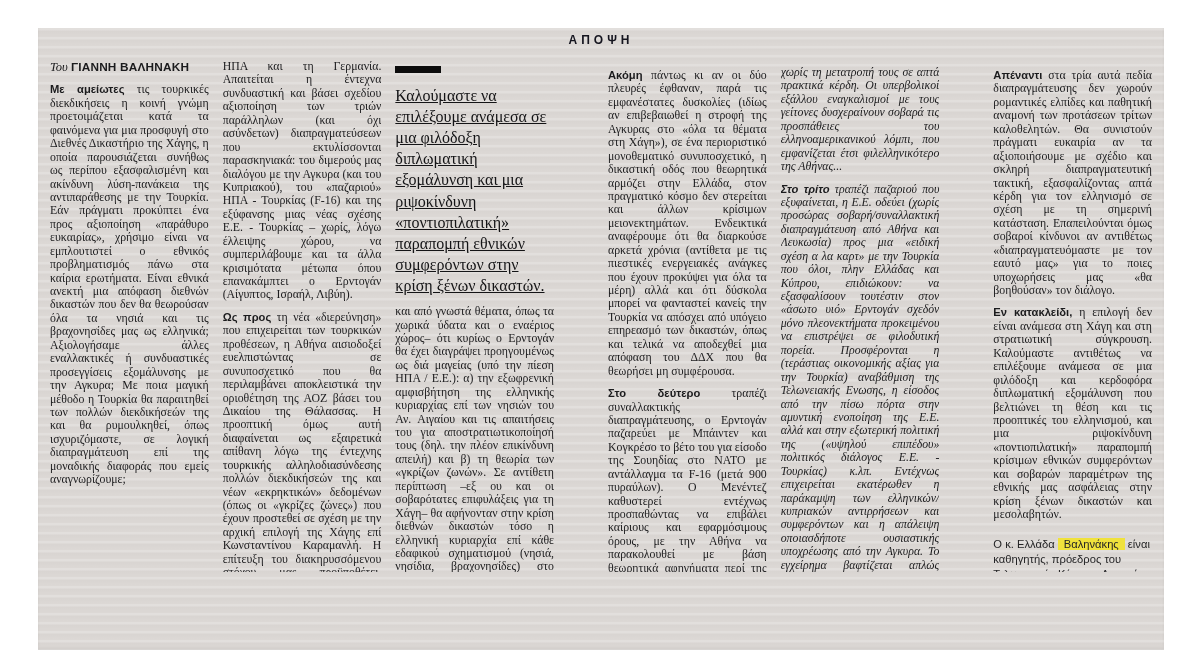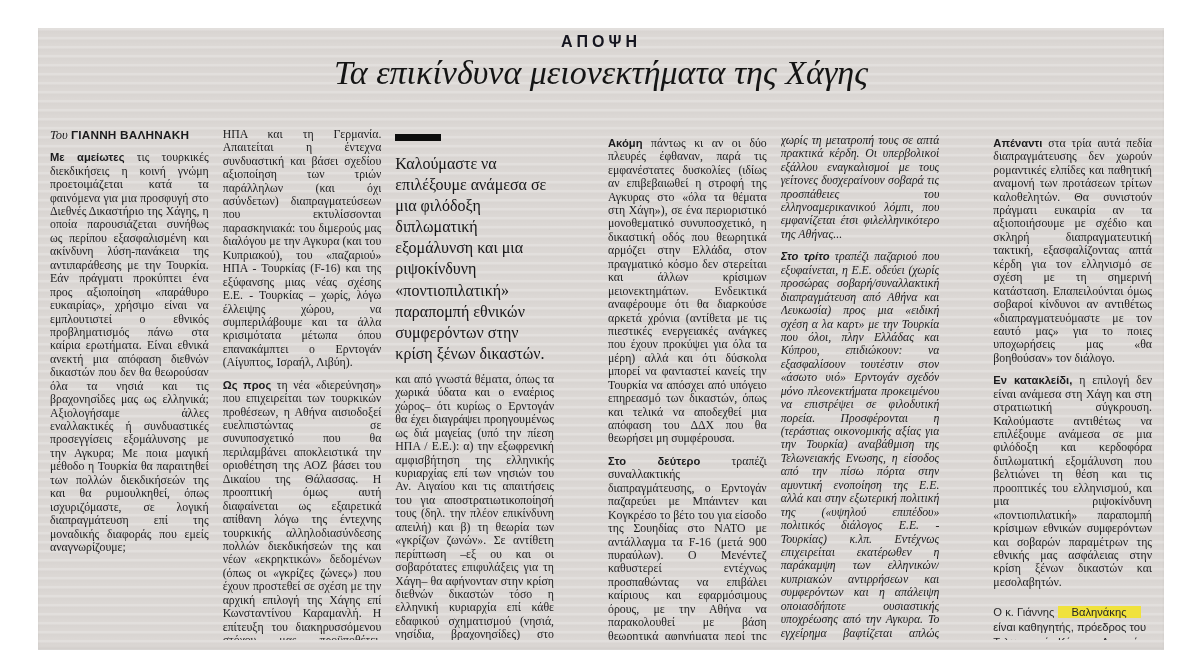--- a/index.html
+++ b/index.html
@@ -14,21 +14,21 @@
     background-image:repeating-linear-gradient(
       180deg,
       rgba(255,255,255,0.18) 0px, rgba(255,255,255,0.18) 2px,
       rgba(0,0,0,0.015) 3px, rgba(0,0,0,0.0) 9px);
     overflow:hidden;
     box-shadow:inset 0 -2px 3px rgba(0,0,0,0.06);
   }
   .kicker{
     text-align:center;margin-top:5px;
     font-family:"Liberation Sans",sans-serif;
-    font-weight:bold;font-size:16px;letter-spacing:4px;color:#15151f;
+    font-weight:bold;font-size:12px;letter-spacing:4px;color:#15151f;
   }
   .headline{
     text-align:center;margin-top:3px;
     font-family:"Liberation Serif",serif;font-style:italic;font-weight:500;
     font-size:34px;line-height:1.12;color:#141414;
   }
   .cols{
     display:flex;gap:14px;padding:13px 12px 0 12px;height:512px;overflow:hidden;
   }
   .col{flex:1 1 0;overflow:hidden;min-width:0;}
@@ -46,37 +46,36 @@
   .byline .prefix{font-style:italic;}
   .byline .author{
     font-family:"Liberation Sans",sans-serif;font-weight:bold;font-size:11.8px;
     font-style:normal;letter-spacing:0.2px;
   }
   .offset-sm{padding-top:6px;font-style:italic;}
   .offset-md{padding-top:9px;margin-left:40px;}
   .pq-rule{width:46px;height:7px;background:#0c0c0c;margin:6px 0 12px 0;}
   .pullquote{
     font-family:"Liberation Serif",serif;font-size:16px;line-height:1.32;
-    color:#141416;text-align:left;margin:0 0 13px 0;
+    color:#141416;text-align:left;margin:0 0 13px 0;text-decoration:underline;
   }
   .bio{
     margin-top:16px;
     font-family:"Liberation Sans",sans-serif;font-size:11.2px;line-height:1.32;
     color:#242426;text-align:left;
   }
-  .bio .hl{background:#f0e23c;padding:0 14px;}
+  .bio .hl{background:#f0e23c;padding:0 6px;}
 </style>
 </head>
 <body>
 
 <div class="sheet">
 
   <div class="kicker">ΑΠΟΨΗ</div>
 
-  <h1 class="headline">Τα επικίνδυνα μειονεκτήματα της Χάγης</h1>
 
   <div class="cols">
 
     <div class="col body-text">
       <p class="byline"><span class="prefix">Του </span><span class="author">ΓΙΑΝΝΗ ΒΑΛΗΝΑΚΗ</span></p>
       <p><span class="lead">Με αμείωτες</span><span> τις τουρκικές διεκδικήσεις η κοινή γνώμη προετοιμάζεται κατά τα φαινόμενα για μια προσφυγή στο Διεθνές Δικαστήριο της Χάγης, η οποία παρουσιάζεται συνήθως ως περίπου εξασφαλισμένη και ακίνδυνη λύση-πανάκεια της αντιπαράθεσης με την Τουρκία. Εάν πράγματι προκύπτει ένα προς αξιοποίηση «παράθυρο ευκαιρίας», χρήσιμο είναι να εμπλουτιστεί ο εθνικός προβληματισμός πάνω στα καίρια ερωτήματα. Είναι εθνικά ανεκτή μια απόφαση διεθνών δικαστών που δεν θα θεωρούσαν όλα τα νησιά και τις βραχονησίδες μας ως ελληνικά; Αξιολογήσαμε άλλες εναλλακτικές ή συνδυαστικές προσεγγίσεις εξομάλυνσης με την Αγκυρα; Με ποια μαγική μέθοδο η Τουρκία θα παραιτηθεί των πολλών διεκδικήσεών της και θα ρυμουλκηθεί, όπως ισχυριζόμαστε, σε λογική διαπραγμάτευση επί της μοναδικής διαφοράς που εμείς αναγνωρίζουμε;</span></p>
     </div>
 
     <div class="col body-text">
       <p><span>ΗΠΑ και τη Γερμανία. Απαιτείται η έντεχνα συνδυαστική και βάσει σχεδίου αξιοποίηση των τριών παράλληλων (και όχι ασύνδετων) διαπραγματεύσεων που εκτυλίσσονται παρασκηνιακά: του διμερούς μας διαλόγου με την Αγκυρα (και του Κυπριακού), του «παζαριού» ΗΠΑ - Τουρκίας (F-16) και της εξύφανσης μιας νέας σχέσης Ε.Ε. - Τουρκίας – χωρίς, λόγω έλλειψης χώρου, να συμπεριλάβουμε και τα άλλα κρισιμότατα μέτωπα όπου επανακάμπτει ο Ερντογάν (Αίγυπτος, Ισραήλ, Λιβύη).</span></p>
@@ -95,17 +94,17 @@
     </div>
 
     <div class="col body-text offset-sm">
       <p><span>χωρίς τη μετατροπή τους σε απτά πρακτικά κέρδη. Οι υπερβολικοί εξάλλου εναγκαλισμοί με τους γείτονες δυσχεραίνουν σοβαρά τις προσπάθειες του ελληνοαμερικανικού λόμπι, που εμφανίζεται έτσι φιλελληνικότερο της Αθήνας...</span></p>
       <p><span class="lead">Στο τρίτο</span><span> τραπέζι παζαριού που εξυφαίνεται, η Ε.Ε. οδεύει (χωρίς προσώρας σοβαρή/συναλλακτική διαπραγμάτευση από Αθήνα και Λευκωσία) προς μια «ειδική σχέση α λα καρτ» με την Τουρκία που όλοι, πλην Ελλάδας και Κύπρου, επιδιώκουν: να εξασφαλίσουν τουτέστιν στον «άσωτο υιό» Ερντογάν σχεδόν μόνο πλεονεκτήματα προκειμένου να επιστρέψει σε φιλοδυτική πορεία. Προσφέρονται η (τεράστιας οικονομικής αξίας για την Τουρκία) αναβάθμιση της Τελωνειακής Ενωσης, η είσοδος από την πίσω πόρτα στην αμυντική ενοποίηση της Ε.Ε. αλλά και στην εξωτερική πολιτική της («υψηλού επιπέδου» πολιτικός διάλογος Ε.Ε. - Τουρκίας) κ.λπ. Εντέχνως επιχειρείται εκατέρωθεν η παράκαμψη των ελληνικών/κυπριακών αντιρρήσεων και συμφερόντων και η απάλειψη οποιασδήποτε ουσιαστικής υποχρέωσης από την Αγκυρα. Το εγχείρημα βαφτίζεται απλώς «θετική ατζέντα» – για την Τουρκία όμως.</span></p>
     </div>
 
     <div class="col body-text offset-md">
       <p><span class="lead">Απέναντι</span><span> στα τρία αυτά πεδία διαπραγμάτευσης δεν χωρούν ρομαντικές ελπίδες και παθητική αναμονή των προτάσεων τρίτων καλοθελητών. Θα συνιστούν πράγματι ευκαιρία αν τα αξιοποιήσουμε με σχέδιο και σκληρή διαπραγματευτική τακτική, εξασφαλίζοντας απτά κέρδη για τον ελληνισμό σε σχέση με τη σημερινή κατάσταση. Επαπειλούνται όμως σοβαροί κίνδυνοι αν αντιθέτως «διαπραγματευόμαστε με τον εαυτό μας» για το ποιες υποχωρήσεις μας «θα βοηθούσαν» τον διάλογο.</span></p>
       <p><span class="lead">Εν κατακλείδι,</span><span> η επιλογή δεν είναι ανάμεσα στη Χάγη και στη στρατιωτική σύγκρουση. Καλούμαστε αντιθέτως να επιλέξουμε ανάμεσα σε μια φιλόδοξη και κερδοφόρα διπλωματική εξομάλυνση που βελτιώνει τη θέση και τις προοπτικές του ελληνισμού, και μια ριψοκίνδυνη «ποντιοπιλατική» παραπομπή κρίσιμων εθνικών συμφερόντων και σοβαρών παραμέτρων της εθνικής μας ασφάλειας στην κρίση ξένων δικαστών και μεσολαβητών.</span></p>
-      <div class="bio"><span>Ο κ. Γιάννης </span><span class="hl">Βαληνάκης</span><span> είναι καθηγητής, πρόεδρος του Τελωνειακής Κέντρου Αριστείας / ΕΚΠΑ, πρώην υφυπουργός Εξωτερικών.</span></div>
+      <div class="bio"><span>Ο κ. Ελλάδα </span><span class="hl">Βαληνάκης</span><span> είναι καθηγητής, πρόεδρος του Τελωνειακής Κέντρου Αριστείας / ΕΚΠΑ, πρώην υφυπουργός Εξωτερικών.</span></div>
     </div>
 
   </div>
 </div>
 
 </body></html>

